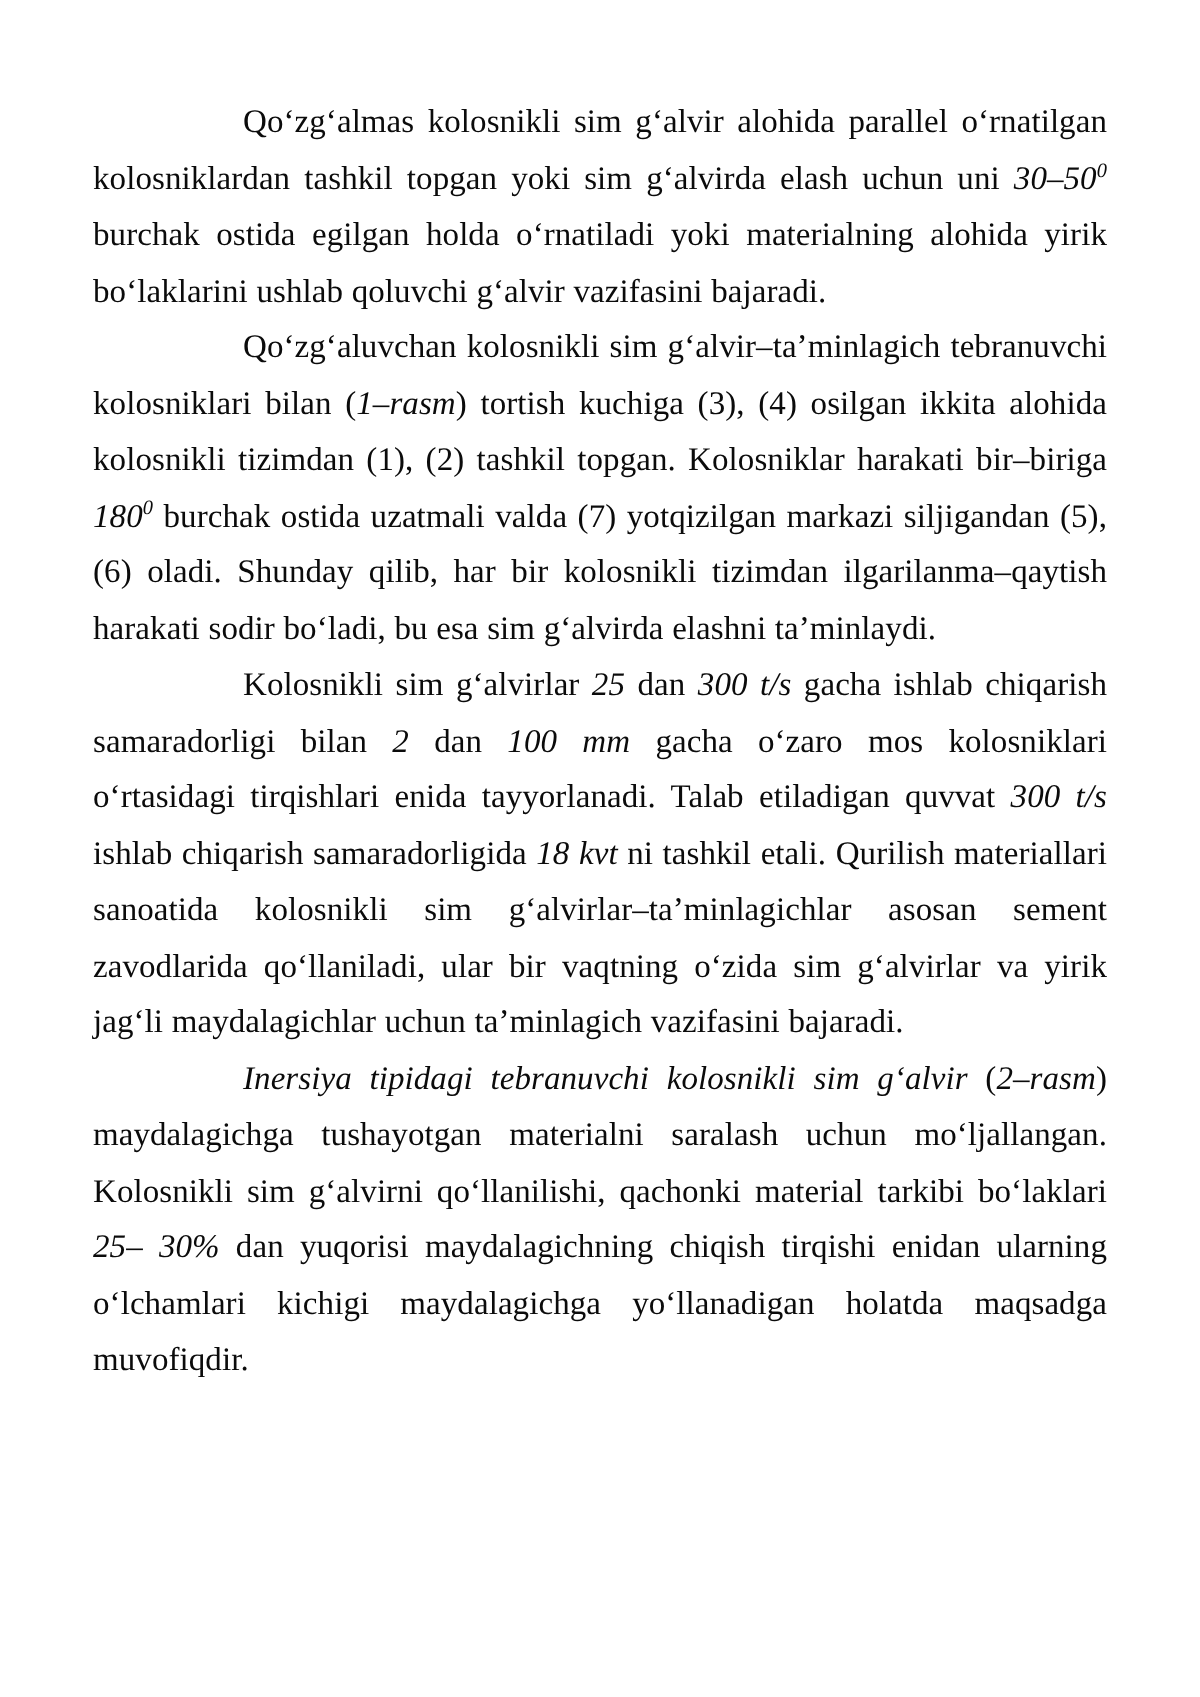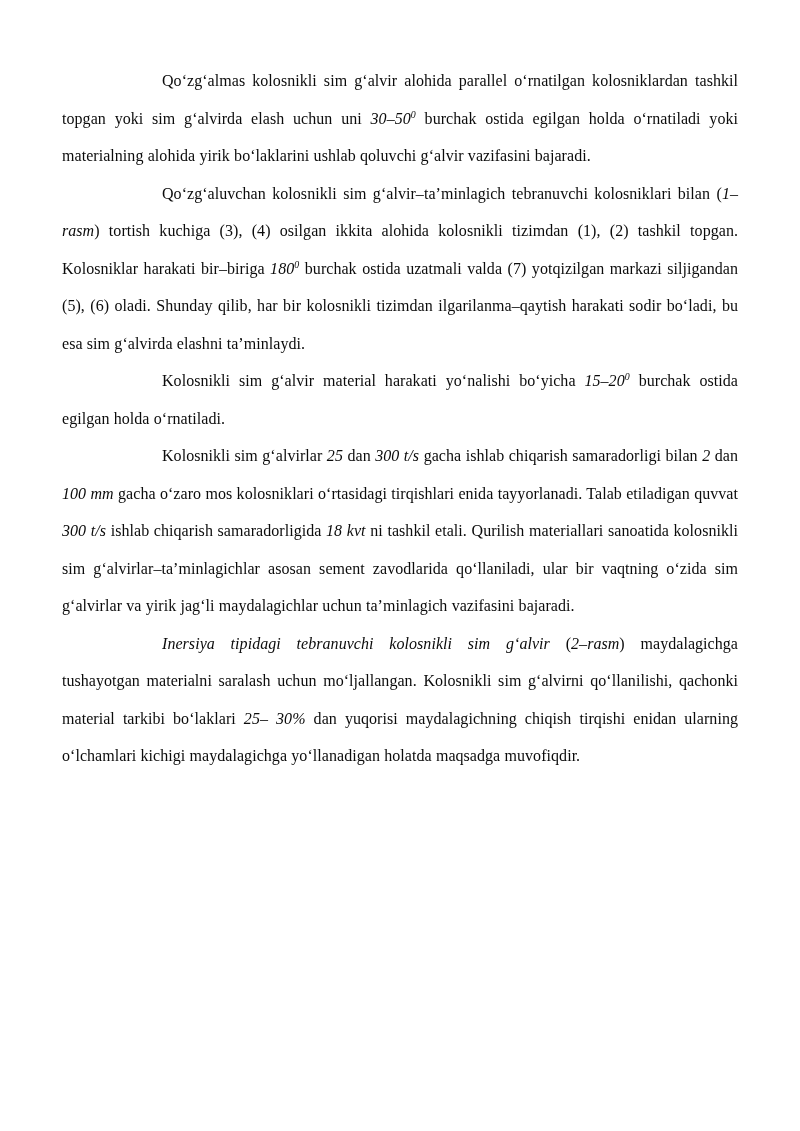--- a/index.html
+++ b/index.html
@@ -26,21 +26,21 @@
     left: 62px;
     top: 62px;
     width: 676px;
   }
   p.para {
     margin: 0;
     padding: 0;
     text-align: justify;
     text-justify: inter-word;
     text-indent: 100px;
-    font-size: 16px;
+    font-size: 22px;
     line-height: 37.5px;
     letter-spacing: 0.05px;
     word-spacing: 0.2px;
     -webkit-font-smoothing: antialiased;
   }
   p.para:last-child {
     text-align: justify;
   }
   i {
     font-style: italic;
@@ -51,17 +51,16 @@
     line-height: 0;
   }
 </style>
 </head>
 <body>
 
 <div class="page">
   <div class="text-column" id="text-column">
       <p class="para"><span>Qo‘zg‘almas kolosnikli sim g‘alvir alohida parallel o‘rnatilgan kolosniklardan tashkil topgan yoki sim g‘alvirda elash uchun uni </span><i>30–50</i><sup style="font-style: italic;">0</sup><span> burchak ostida egilgan holda o‘rnatiladi yoki materialning alohida yirik bo‘laklarini ushlab qoluvchi g‘alvir vazifasini bajaradi.</span></p>
       <p class="para"><span>Qo‘zg‘aluvchan kolosnikli sim g‘alvir–ta’minlagich tebranuvchi kolosniklari bilan (</span><i>1–rasm</i><span>) tortish kuchiga (3), (4) osilgan ikkita alohida kolosnikli tizimdan (1), (2) tashkil topgan. Kolosniklar harakati bir–biriga </span><i>180</i><sup style="font-style: italic;">0</sup><span> burchak ostida uzatmali valda (7) yotqizilgan markazi siljigandan (5), (6) oladi. Shunday qilib, har bir kolosnikli tizimdan ilgarilanma–qaytish harakati sodir bo‘ladi, bu esa sim g‘alvirda elashni ta’minlaydi.</span></p>
-      <p class="para"><span>Kolosnikli sim g‘alvir material harakati yo‘nalishi bo‘yicha </span><i>15–20</i><sup style="font-style: italic;">0</sup><span> burchak ostida egilgan holda o‘rnatiladi.</span></p>
       <p class="para"><span>Kolosnikli sim g‘alvirlar </span><i>25</i><span> dan </span><i>300 t/s</i><span> gacha ishlab chiqarish samaradorligi bilan </span><i>2</i><span> dan </span><i>100 mm</i><span> gacha o‘zaro mos kolosniklari o‘rtasidagi tirqishlari enida tayyorlanadi. Talab etiladigan quvvat </span><i>300 t/s</i><span> ishlab chiqarish samaradorligida </span><i>18 kvt</i><span> ni tashkil etali. Qurilish materiallari sanoatida kolosnikli sim g‘alvirlar–ta’minlagichlar asosan sement zavodlarida qo‘llaniladi, ular bir vaqtning o‘zida sim g‘alvirlar va yirik jag‘li maydalagichlar uchun ta’minlagich vazifasini bajaradi.</span></p>
       <p class="para"><i>Inersiya tipidagi tebranuvchi kolosnikli sim g‘alvir</i><span> (</span><i>2–rasm</i><span>) maydalagichga tushayotgan materialni saralash uchun mo‘ljallangan. Kolosnikli sim g‘alvirni qo‘llanilishi, qachonki material tarkibi bo‘laklari </span><i>25– 30%</i><span> dan yuqorisi maydalagichning chiqish tirqishi enidan ularning o‘lchamlari kichigi maydalagichga yo‘llanadigan holatda maqsadga muvofiqdir.</span></p>
     </div>
 </div>
 
 </body></html>

